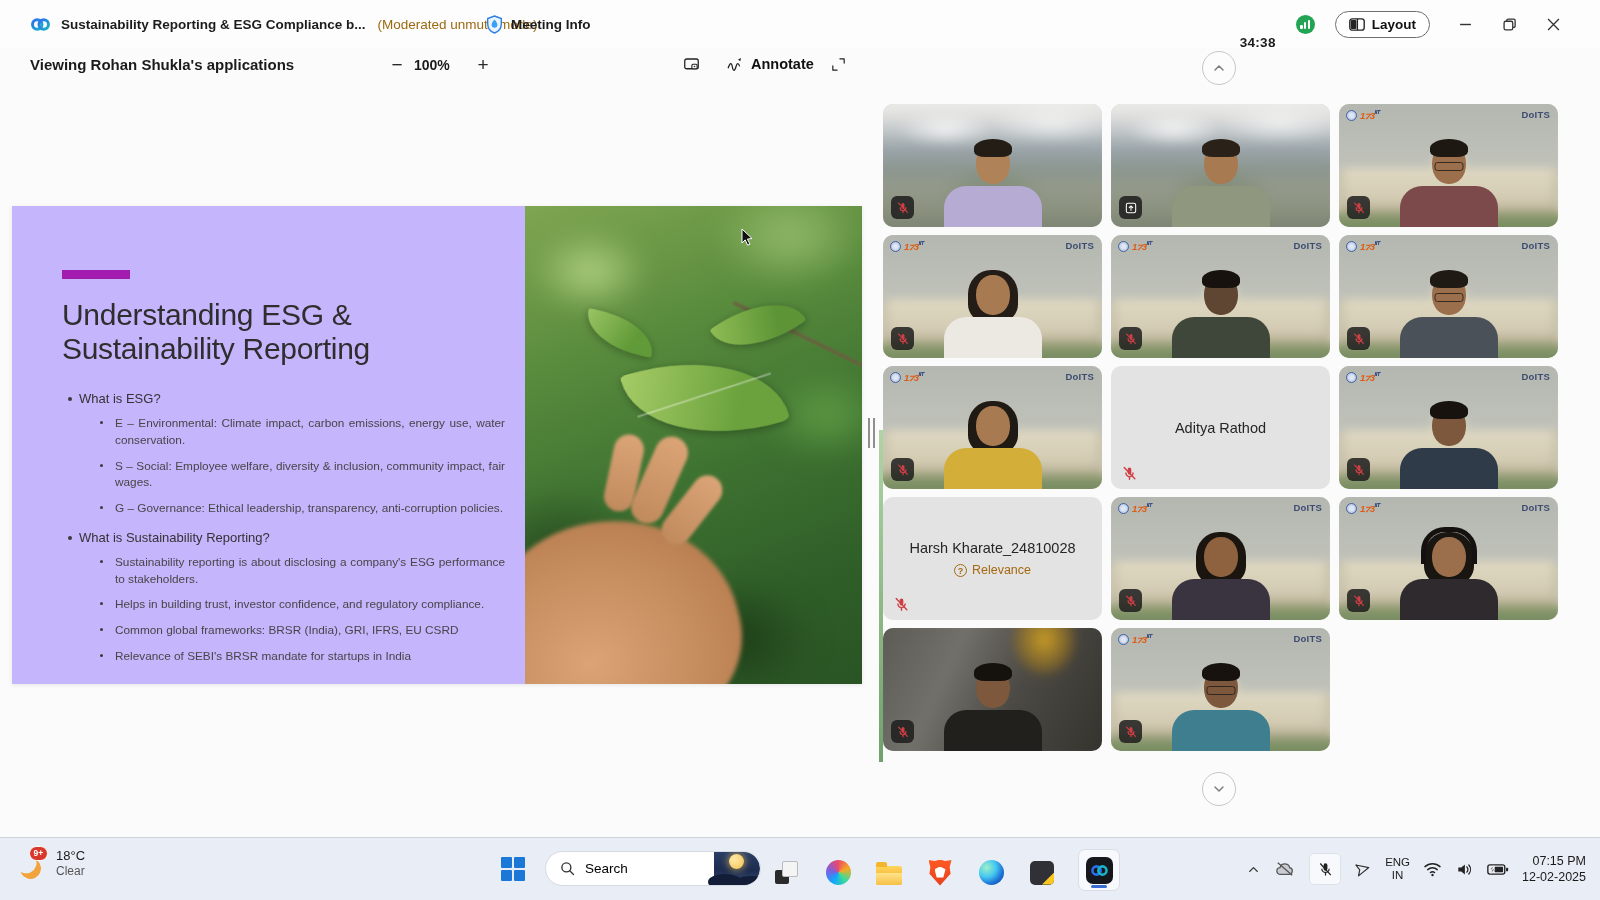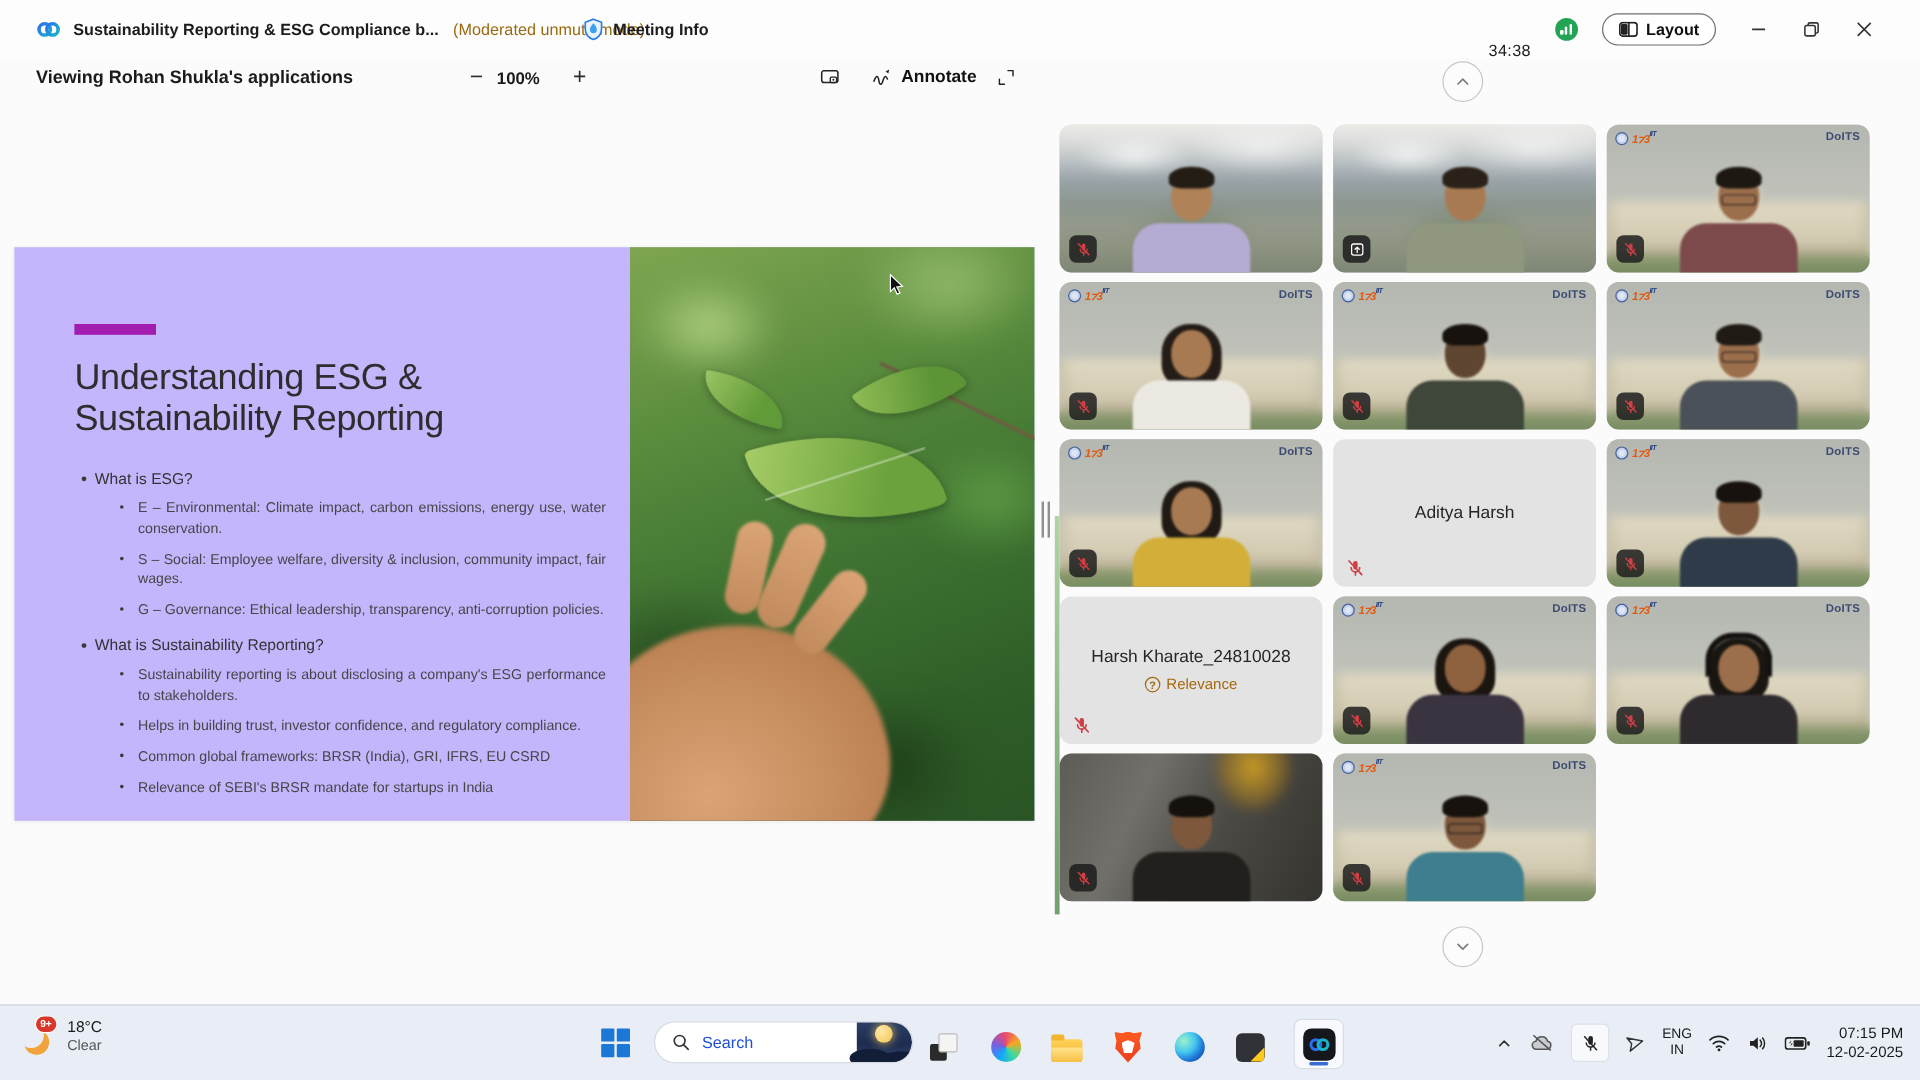--- a/index.html
+++ b/index.html
@@ -7,21 +7,21 @@
   .app{position:absolute;inset:0;}
 
   
   .titlebar{position:absolute;left:0;top:0;right:0;height:48px;background:#fdfdfd;display:flex;align-items:center;}
   .tb-left{display:flex;align-items:center;gap:10px;margin-left:30px;}
   .meet-title{font-size:13.5px;color:#1c1c1c;font-weight:700;}
   .mode-note{font-size:13.5px;color:#9a6a12;margin-left:2px;}
   .mi-group{position:absolute;left:486px;display:flex;align-items:center;gap:8px;}
   .mi-label{font-size:13.5px;color:#1c1c1c;font-weight:700;}
   .tb-right{position:absolute;right:0;top:0;height:48px;display:flex;align-items:center;gap:20px;padding-right:40px;}
-  .timer{font-size:13.5px;color:#1c1c1c;font-weight:400;letter-spacing:.3px;margin-top:36px;}
+  .timer{font-size:13.5px;color:#1c1c1c;font-weight:700;letter-spacing:.3px;margin-top:36px;}
   .conn{width:19px;height:19px;border-radius:50%;background:#23a455;display:flex;align-items:flex-end;justify-content:center;gap:1.5px;padding-bottom:5px;box-sizing:border-box;}
   .conn i{display:block;width:2.3px;background:#fff;border-radius:1px;}
   .layout-btn{display:flex;align-items:center;gap:7px;border:1px solid #6e6e6e;border-radius:15px;height:27px;padding:0 13px;background:#fff;font-size:13.5px;color:#111;font-weight:700;cursor:pointer;}
   .win-controls{display:flex;align-items:center;gap:30px;margin-left:8px;}
   .wc{width:14px;height:14px;display:flex;align-items:center;justify-content:center;color:#333;cursor:pointer;}
 
   
   .share-toolbar{position:absolute;left:0;top:48px;right:0;height:40px;}
   .viewing{position:absolute;left:30px;top:8px;font-size:15px;color:#1b1b1b;font-weight:700;}
   .zoom-out{position:absolute;left:384px;top:4px;}
@@ -116,21 +116,21 @@
   .taskbar{position:absolute;left:0;bottom:0;right:0;height:62px;background:#e9edf5;border-top:1px solid #cfd3db;}
   .weather{position:absolute;left:20px;top:10px;display:flex;align-items:center;gap:10px;cursor:pointer;}
   .moonwrap{position:relative;width:26px;height:30px;}
   .moon{position:absolute;left:0;bottom:0;width:21px;height:21px;border-radius:50%;box-shadow:inset -6px -4px 0 0 #f2a33b;transform:rotate(18deg);}
   .wbadge{position:absolute;top:-3px;left:9px;background:#d8372b;color:#fff;font-size:8.5px;font-weight:700;border-radius:9px;padding:1.5px 3.5px;border:1.5px solid #fff;}
   .wtemp{font-size:13px;color:#1a1a1a;line-height:16px;}
   .wcond{font-size:12px;color:#555;line-height:15px;}
   .startbtn{position:absolute;left:501px;top:19px;width:24px;height:24px;display:grid;grid-template-columns:11px 11px;grid-template-rows:11px 11px;gap:2px;cursor:pointer;}
   .startbtn i{background:#1b78d7;border-radius:1px;}
   .searchpill{position:absolute;left:545px;top:13px;width:216px;height:35px;background:#fff;border:1px solid #d6dae2;border-radius:18px;display:flex;align-items:center;gap:10px;padding-left:14px;box-sizing:border-box;cursor:pointer;overflow:hidden;}
-  .searchpill .stext{font-size:13.5px;color:#1d4ed8;flex:1;}
+  .searchpill .stext{font-size:13.5px;color:#000000;flex:1;}
   .scene{width:46px;height:35px;background:linear-gradient(180deg,#2c3f68 0%,#1d2c4f 55%,#384d77 100%);position:relative;border-radius:0 18px 18px 0;}
   .scene .smoon{position:absolute;left:15px;top:3px;width:15px;height:15px;border-radius:50%;background:radial-gradient(circle at 35% 35%,#ffe9a8,#f0c24e);box-shadow:0 0 6px 2px rgba(240,200,90,.5);}
   .scene .hill{position:absolute;bottom:-4px;width:34px;height:16px;border-radius:50%;background:#121d38;}
   .scene .hill.h2{left:18px;bottom:-6px;width:40px;}
   .tk-icons{position:absolute;left:772px;top:16px;display:flex;align-items:center;gap:21px;}
   .tkbtn{width:30px;height:30px;display:flex;align-items:center;justify-content:center;cursor:pointer;position:relative;flex:none;}
   .taskview .sq1{position:absolute;left:3px;bottom:4px;width:14px;height:14px;background:#2a2a2a;border-radius:2px;}
   .taskview .sq2{position:absolute;right:4px;top:3px;width:14px;height:14px;background:#f4f4f4;border:1px solid #bbb;border-radius:2px;}
   .copilot{width:25px;height:25px;border-radius:50%;background:conic-gradient(from 210deg,#0fa7ff,#7b5fe0,#e8486f,#f7a823,#3ddc97,#0fa7ff);}
   .folder{position:relative;width:26px;height:19px;background:linear-gradient(#ffd45c,#f0a81f);border-radius:2.5px;margin-top:5px;}
@@ -462,21 +462,21 @@
             <g stroke="#cf3f45" stroke-width="2" stroke-linecap="round" fill="none">
               <path d="M12 3.4a2.6 2.6 0 0 1 2.6 2.6v4.8a2.6 2.6 0 0 1-5.2 0V6A2.6 2.6 0 0 1 12 3.4z" fill="#cf3f45" stroke="none"></path>
               <path d="M7 11.4a5 5 0 0 0 10 0"></path>
               <path d="M12 16.4V20"></path>
               <path d="M4.5 3.5l15 16"></path>
             </g>
           </svg>
         </span>
       </div>
       <div class="tile name-tile">
-        <div class="pname">Aditya Harsh</div>
+        <div class="pname">Aditya Rathod</div>
         <span class="mic-plain">
           <svg width="17" height="17" viewBox="0 0 24 24">
             <g stroke="#cf3f45" stroke-width="2" stroke-linecap="round" fill="none">
               <path d="M12 3.4a2.6 2.6 0 0 1 2.6 2.6v4.8a2.6 2.6 0 0 1-5.2 0V6A2.6 2.6 0 0 1 12 3.4z" fill="#cf3f45" stroke="none"></path>
               <path d="M7 11.4a5 5 0 0 0 10 0"></path>
               <path d="M12 16.4V20"></path>
               <path d="M4.5 3.5l15 16"></path>
             </g>
           </svg>
         </span>

